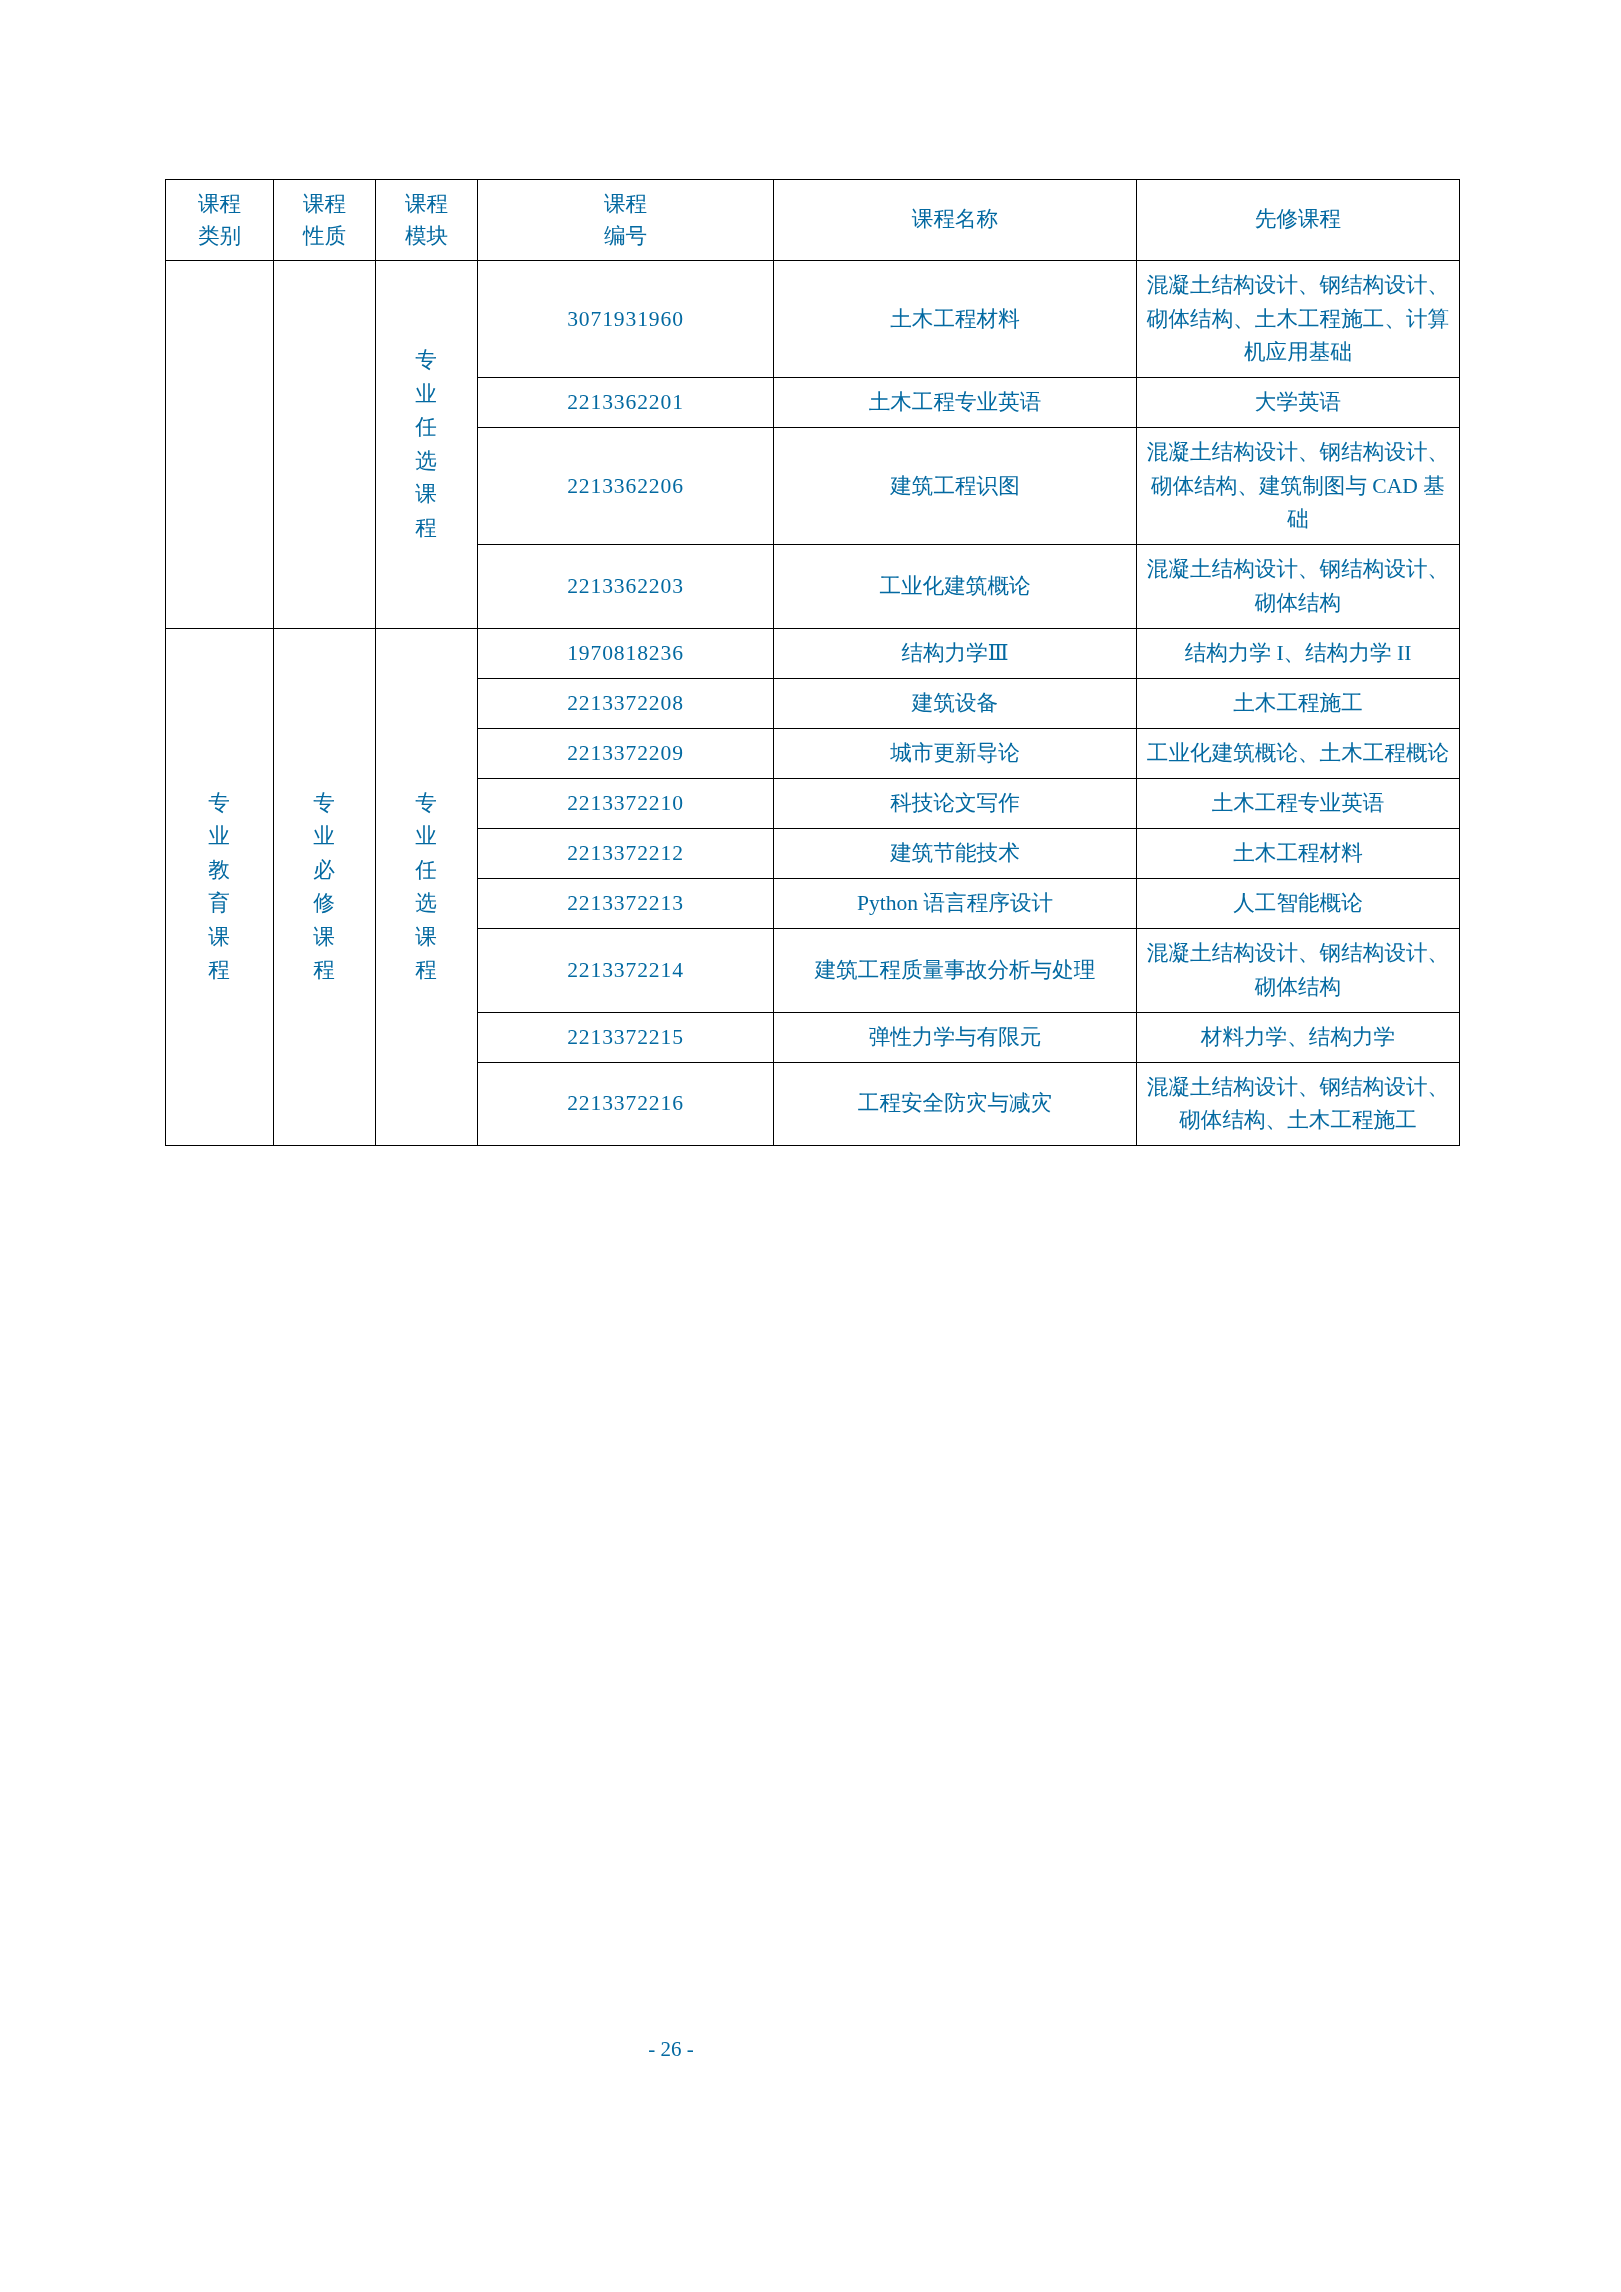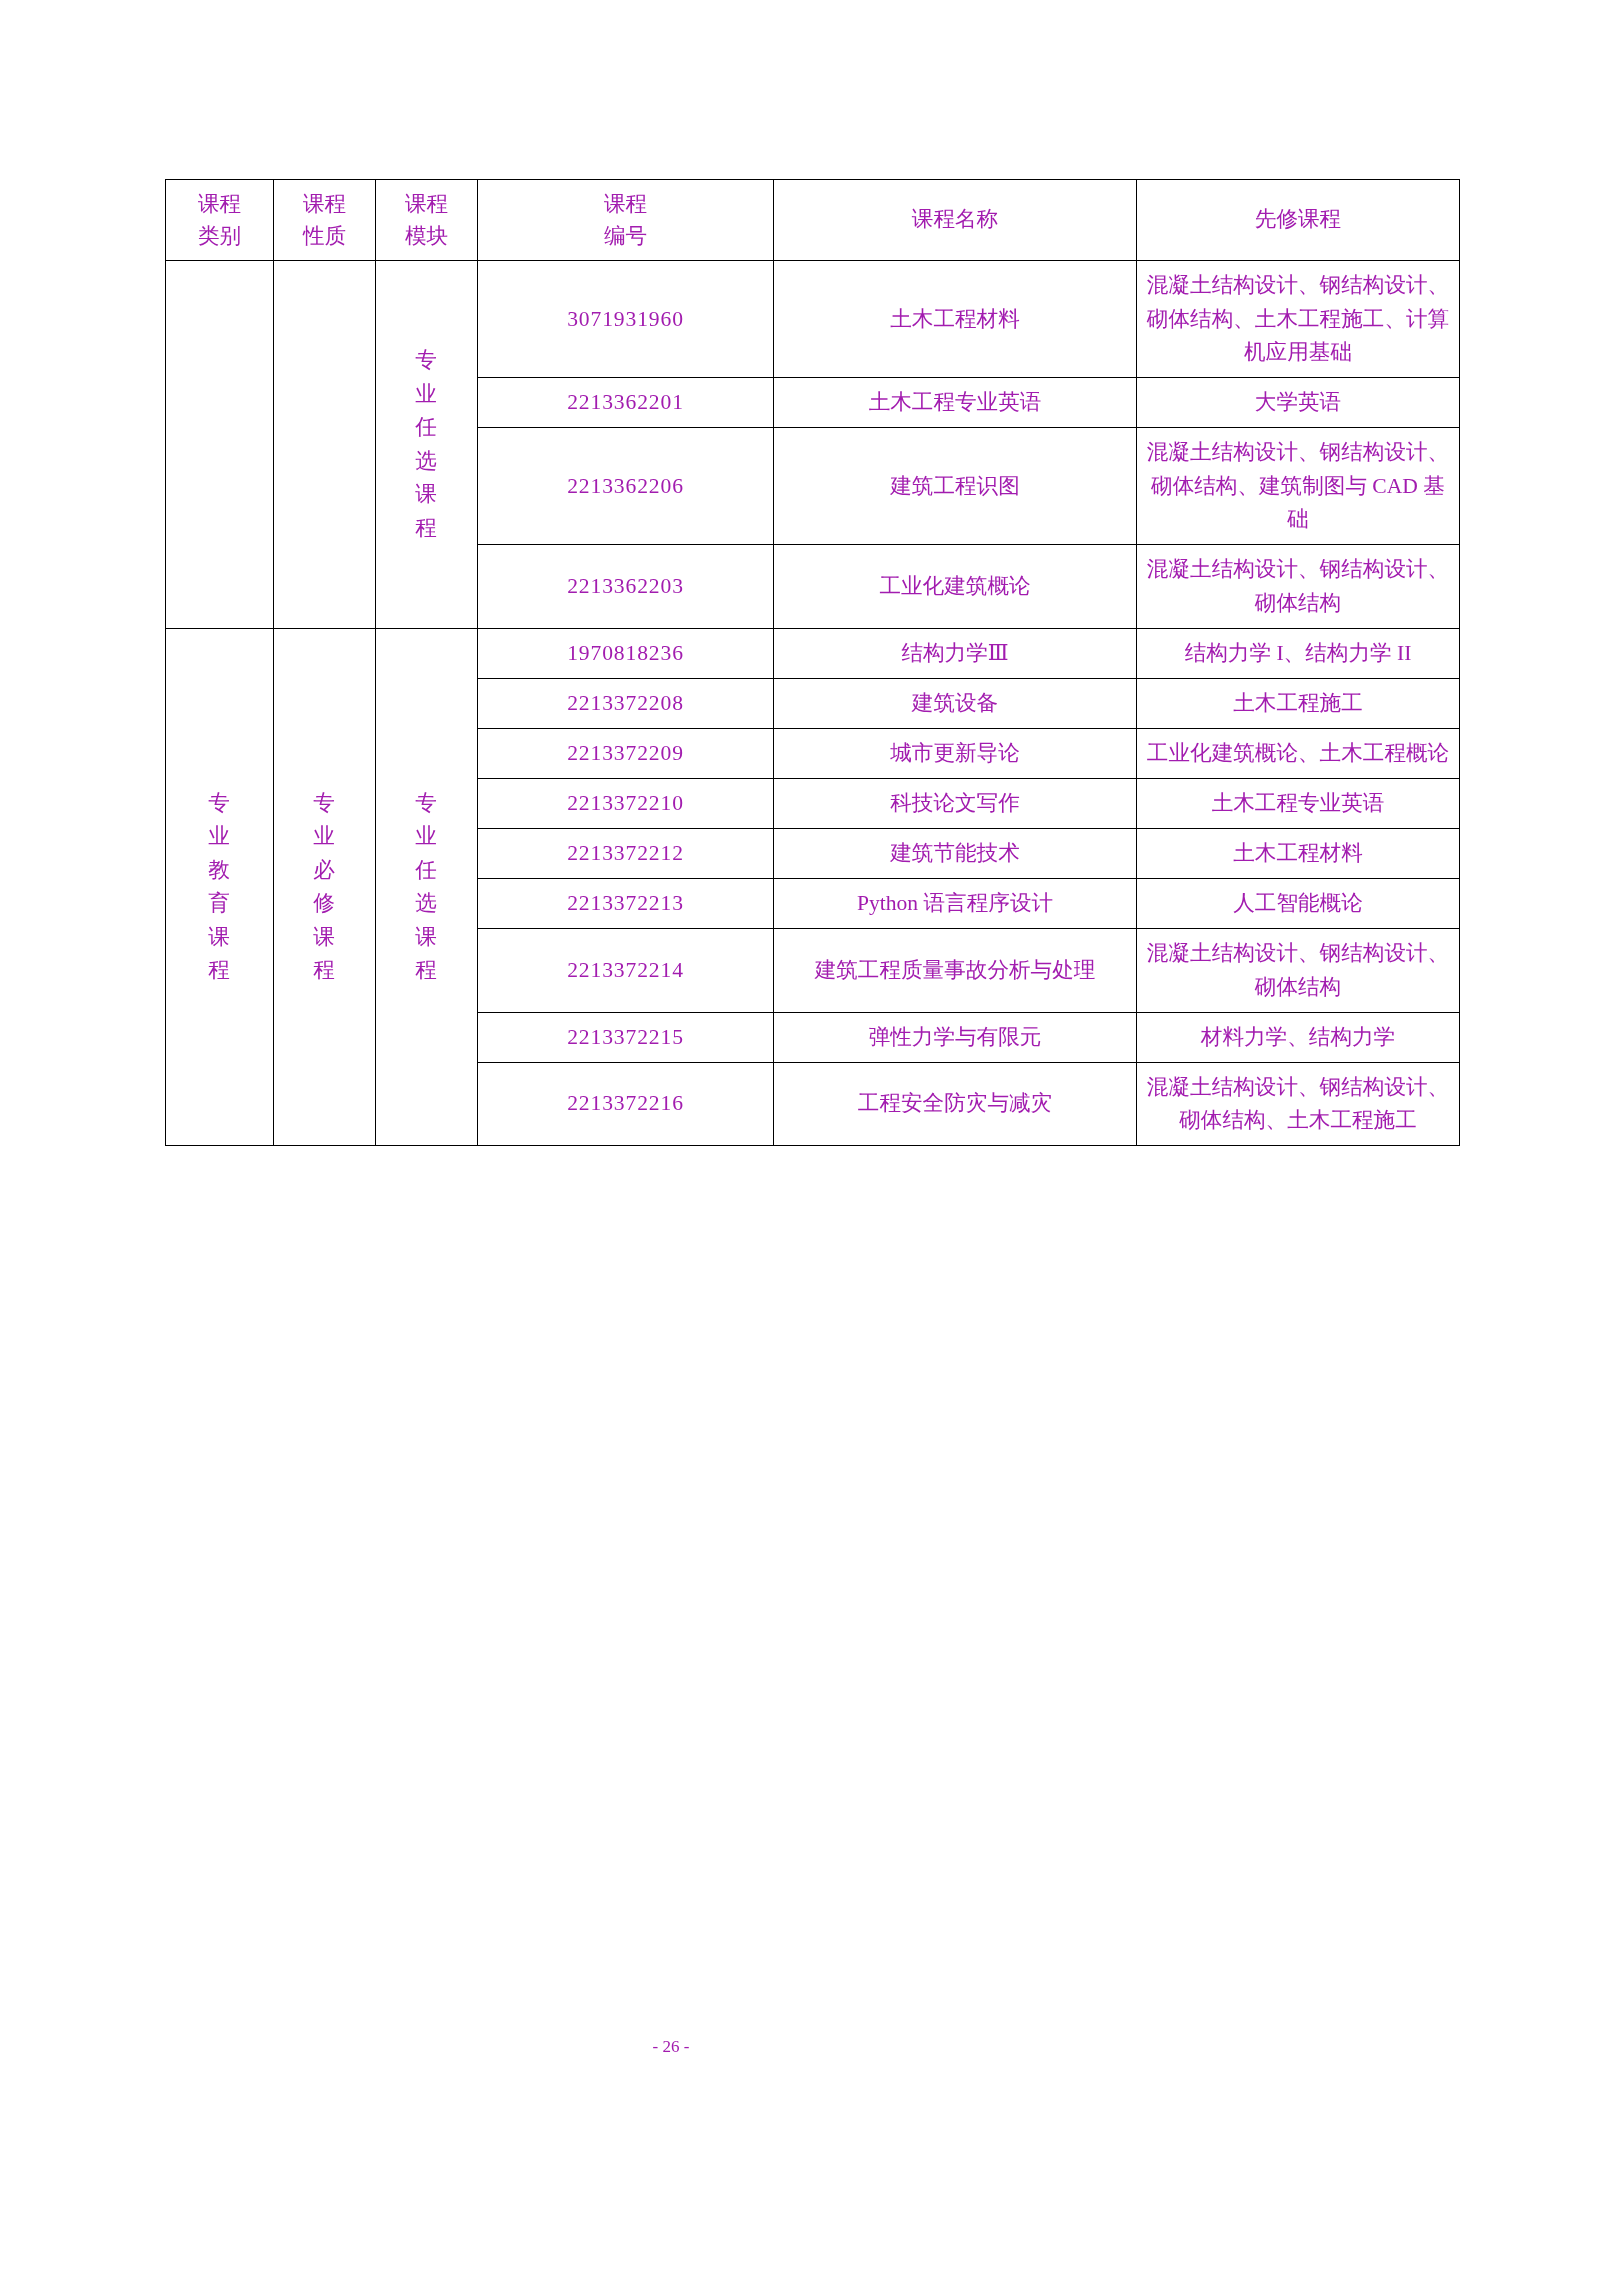--- a/index.html
+++ b/index.html
@@ -6,21 +6,21 @@
     margin: 0;
     padding: 0;
     background: #ffffff;
   }
   .page {
     position: relative;
     width: 1342px;
     height: 2293px;
     background: #ffffff;
     font-family: "Liberation Serif", "DejaVu Serif", serif;
-    color: #a21caf;
+    color: #0369a1;
     box-sizing: border-box;
   }
   .table-wrap {
     position: absolute;
     left: 165px;
     top: 179px;
     width: 1294px;
   }
   table.course-table {
     border-collapse: collapse;
@@ -66,21 +66,21 @@
     padding-left: 11.8px;
     padding-right: 11.8px;
     margin-left: 8px;
   }
   .page-number {
     position: absolute;
     left: 0;
     top: 2037px;
     width: 100%;
     text-align: center;
-    font-size: 17px;
+    font-size: 21px;
     font-family: "Liberation Serif", "DejaVu Serif", serif;
   }
 </style>
 </head>
 <body>
 
 <div class="page">
 
   <div class="table-wrap">
     <table class="course-table">

